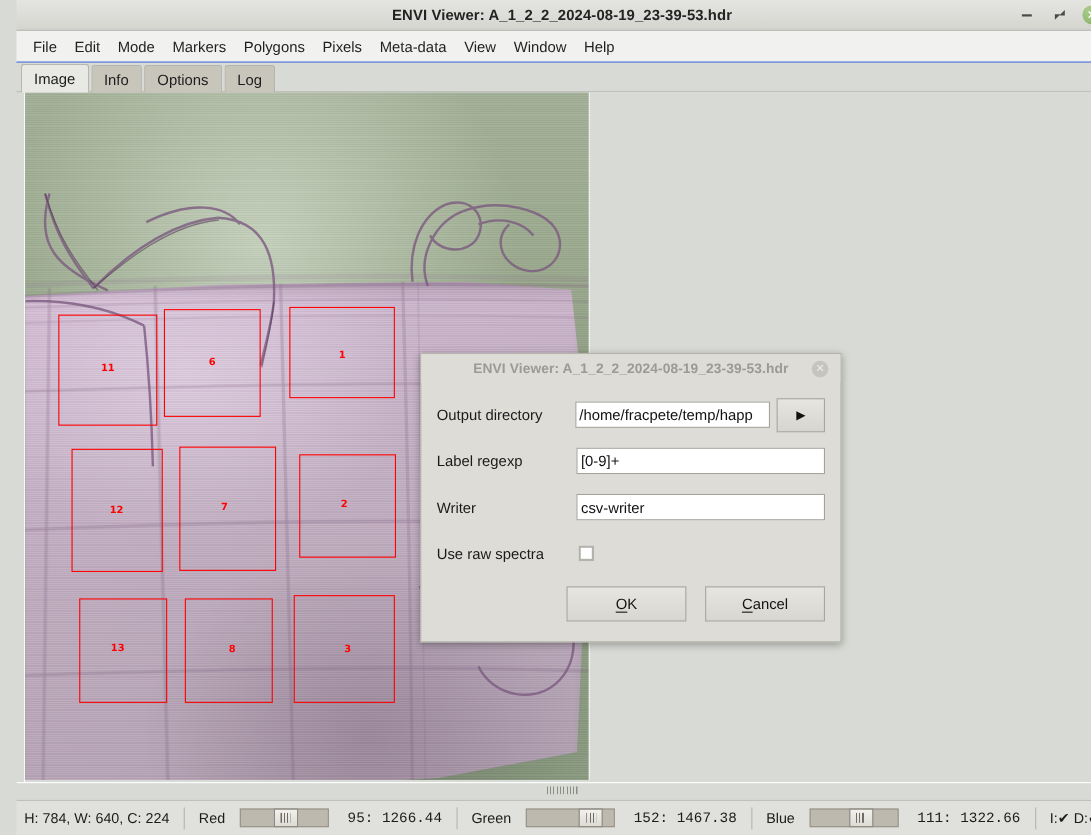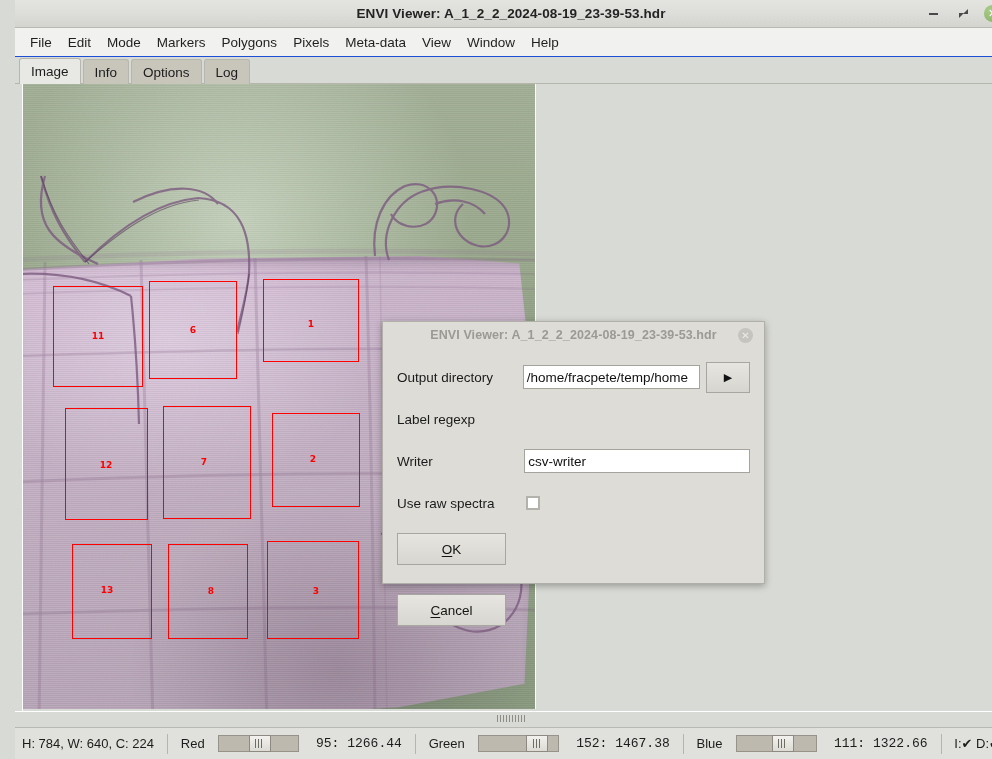--- a/index.html
+++ b/index.html
@@ -369,24 +369,23 @@
   }
   .chk {
     width: 14px; height: 14px;
     background: #ffffff;
     border: 2px solid #b3b2ab;
     box-sizing: border-box;
     cursor: default;
   }
   .dlg-buttons {
     display: flex;
-    justify-content: space-between;
-    gap: 29px;
+    justify-content: flex-end;
+    gap: 17px;
     padding: 9px 14px 0 14px;
-    flex-direction: column;
   }
   .dlg-btn {
     width: 107px;
     height: 30px;
     background: linear-gradient(to bottom, #e6e5e0, #d7d6d0);
     border: 1px solid #a8a79f;
     display: flex; align-items: center; justify-content: center;
     font-size: 13.5px;
     color: #141414;
     cursor: default;
@@ -529,26 +528,27 @@
 
     <div class="dialog">
       <div class="dlg-titlebar">
         <div class="dlg-title">ENVI Viewer: A_1_2_2_2024-08-19_23-39-53.hdr</div>
         <div class="dlg-close">✕</div>
       </div>
       <div class="dlg-body">
 
         <div class="dlg-row">
           <div class="dlg-label">Output directory</div>
-          <div class="dlg-input narrow">/home/fracpete/temp/home</div>
+          <div class="dlg-input narrow">/home/fracpete/temp/happ</div>
           <div class="browse-btn">▶</div>
         </div>
 
         <div class="dlg-row">
           <div class="dlg-label">Label regexp</div>
+          <div class="dlg-input wide">[0-9]+</div>
         </div>
 
         <div class="dlg-row">
           <div class="dlg-label">Writer</div>
           <div class="dlg-input wide">csv-writer</div>
         </div>
 
         <div class="dlg-row">
           <div class="dlg-label">Use raw spectra</div>
           <div class="chk"></div>

